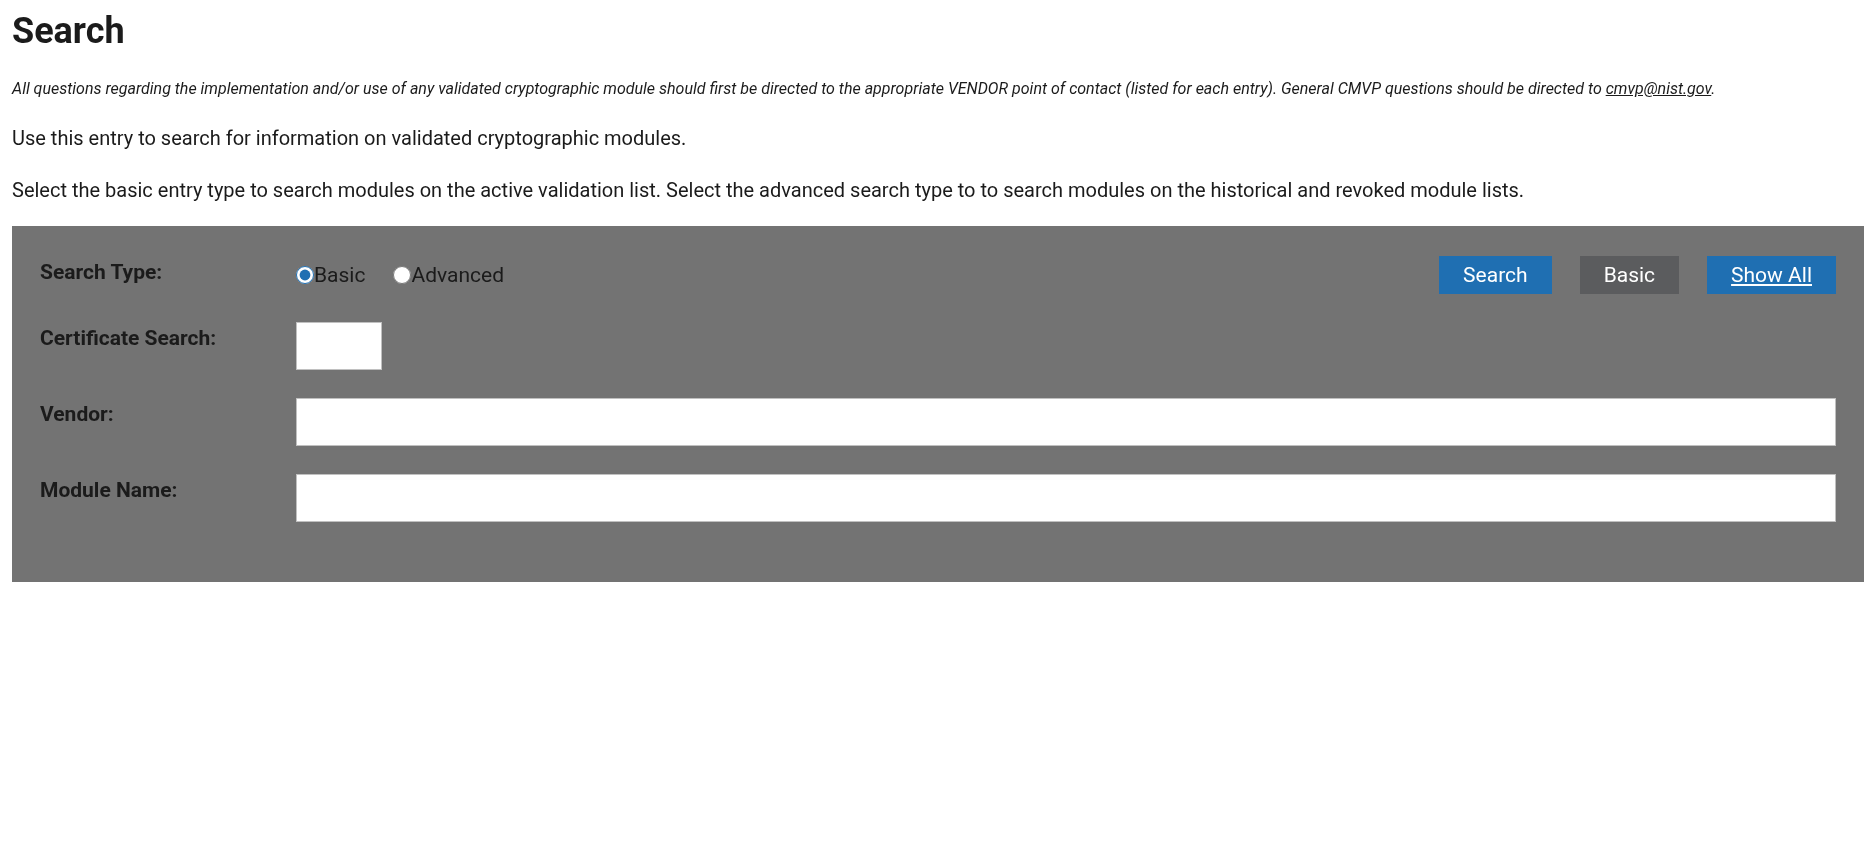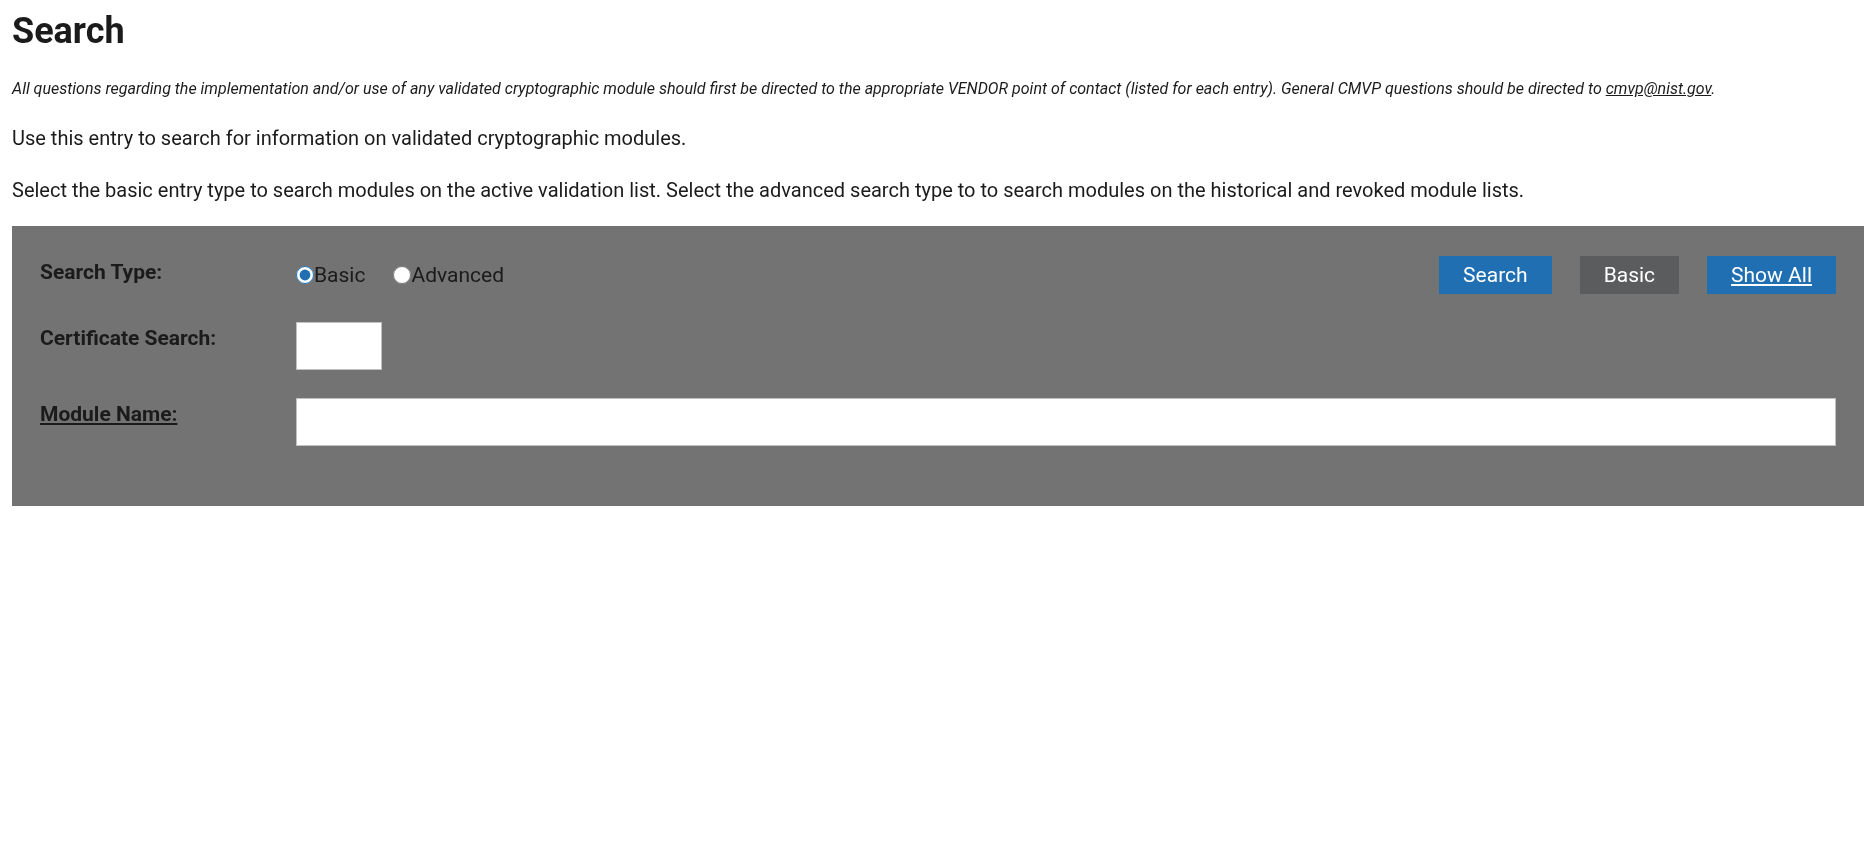--- a/index.html
+++ b/index.html
@@ -40,21 +40,20 @@
       padding: 30px 28px 48px 28px;
       margin-top: 12px;
     }
     .form-row {
       display: flex;
       align-items: flex-start;
       margin-bottom: 28px;
     }
     .form-row:last-child {
       margin-bottom: 12px;
-      text-decoration: underline;
     }
     .form-label-col {
       width: 256px;
       flex-shrink: 0;
       font-size: 21px;
       font-weight: 700;
       color: #1b1b1b;
       padding-top: 4px;
     }
     .form-field-col {
@@ -145,20 +144,26 @@
     </div>
   </div>
 
   <div class="form-row">
     <div class="form-label-col">Certificate Search:</div>
     <div class="form-field-col">
       <input type="text" class="text-input cert-input" value="" style="">
     </div>
   </div>
 
+  <div class="form-row">
+    <div class="form-label-col">Vendor:</div>
+    <div class="form-field-col">
+      <input type="text" class="text-input full-input" value="" style="">
+    </div>
+  </div>
 
   <div class="form-row">
     <div class="form-label-col">Module Name:</div>
     <div class="form-field-col">
       <input type="text" class="text-input full-input" value="" style="">
     </div>
   </div>
 
 </div>
 

